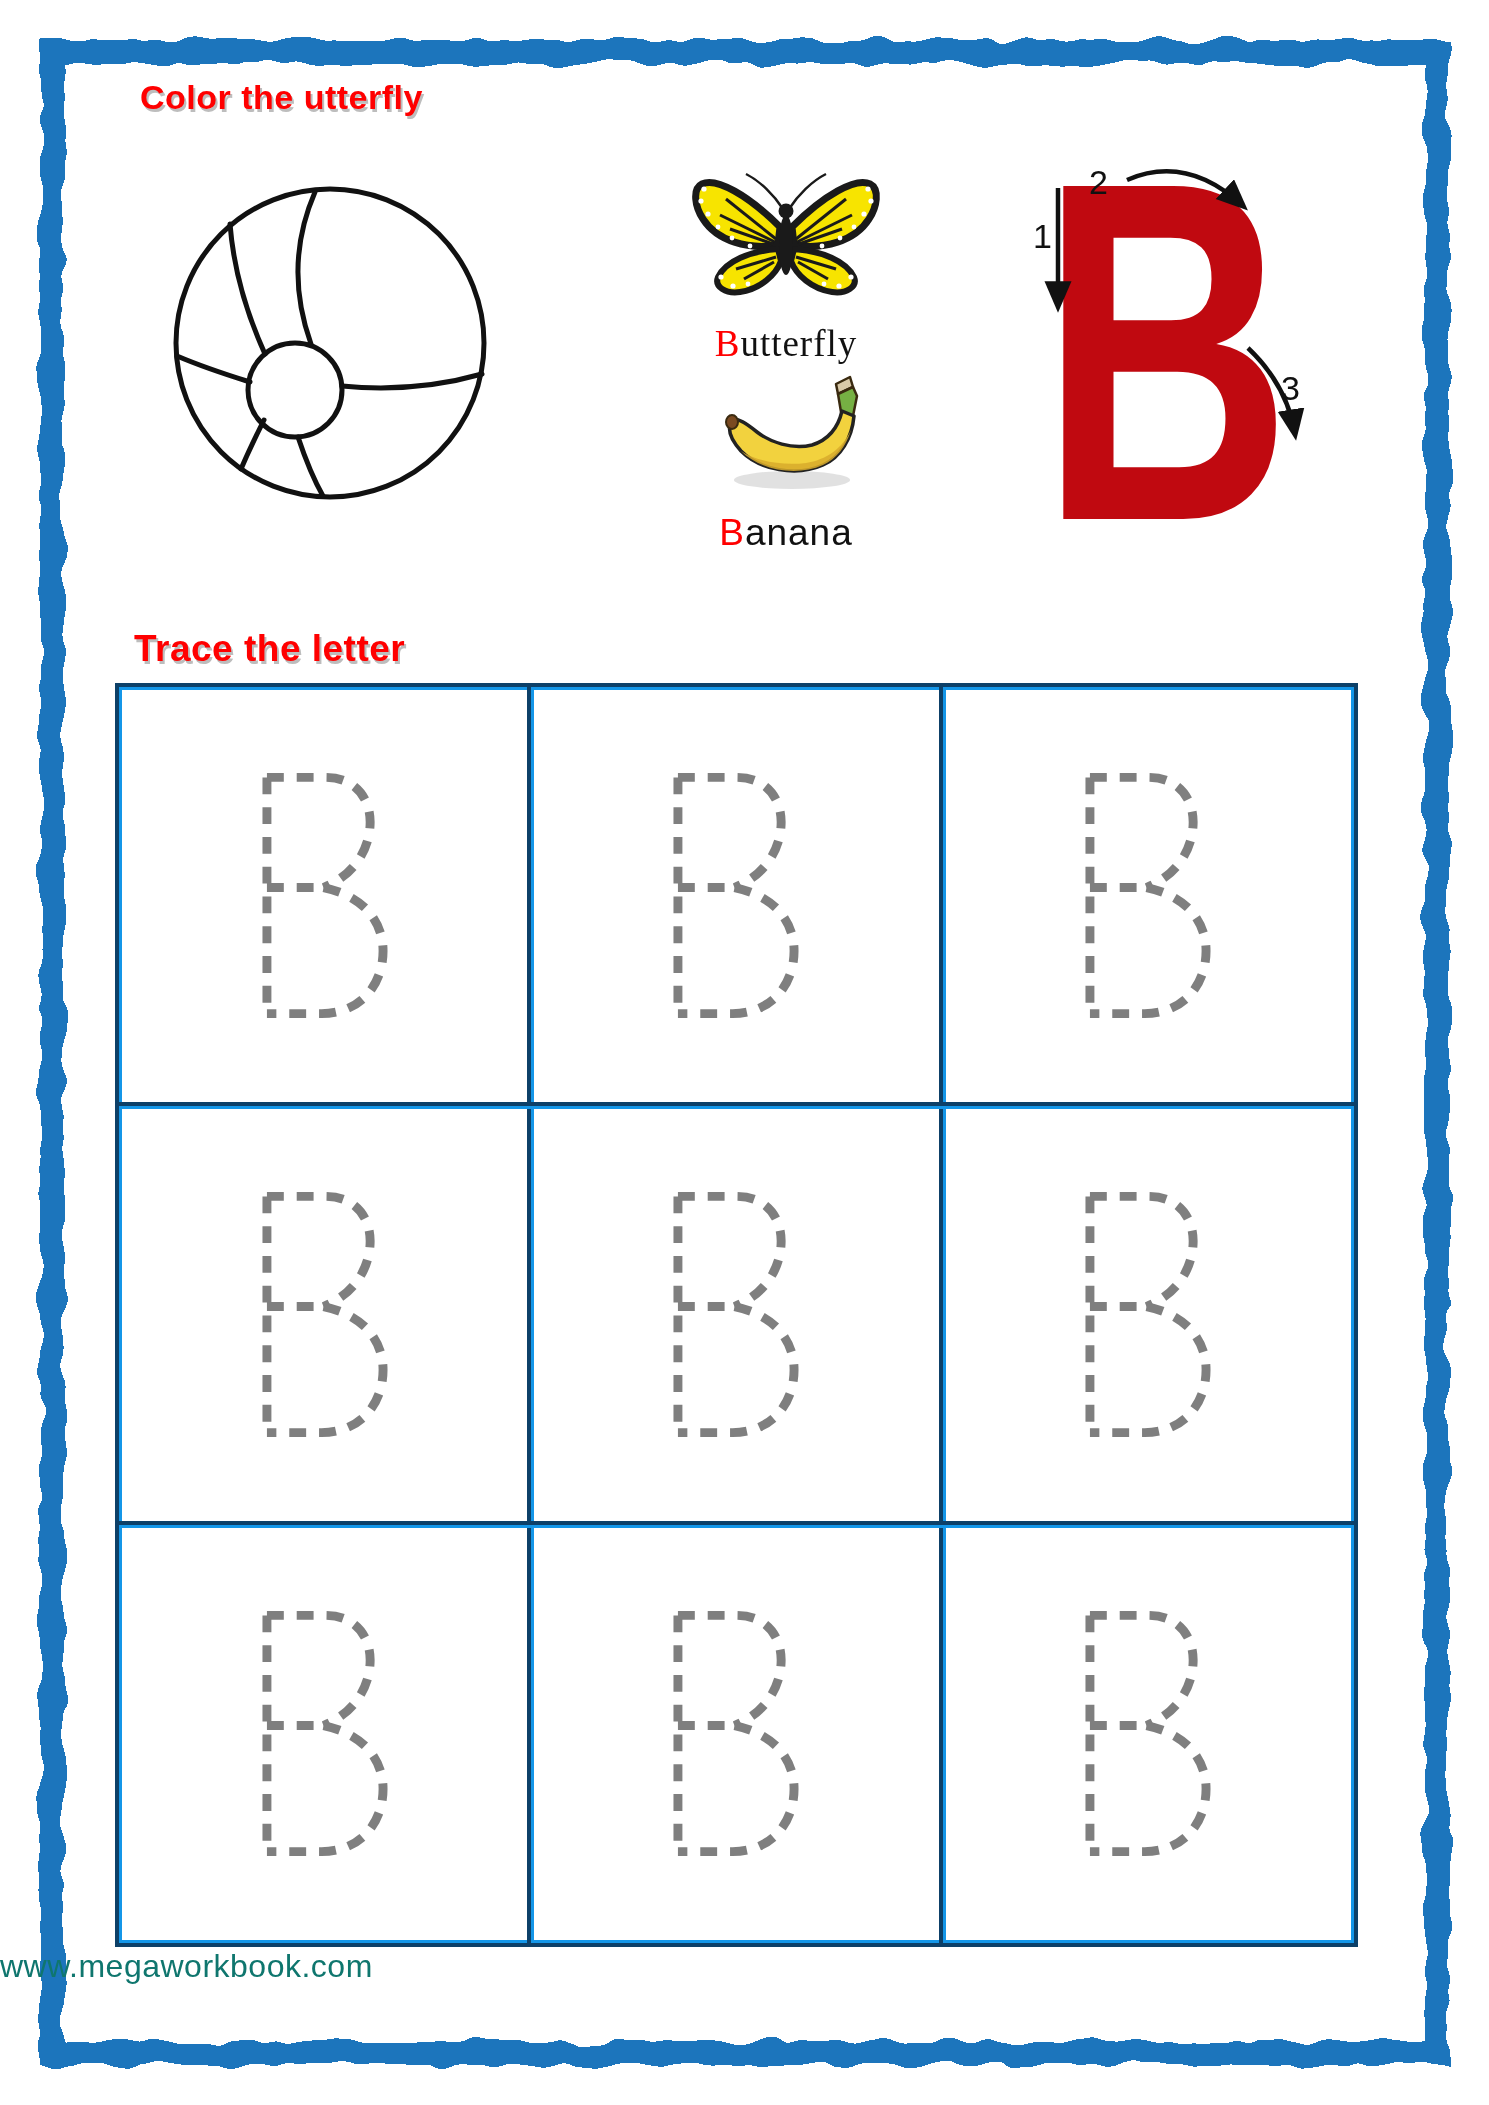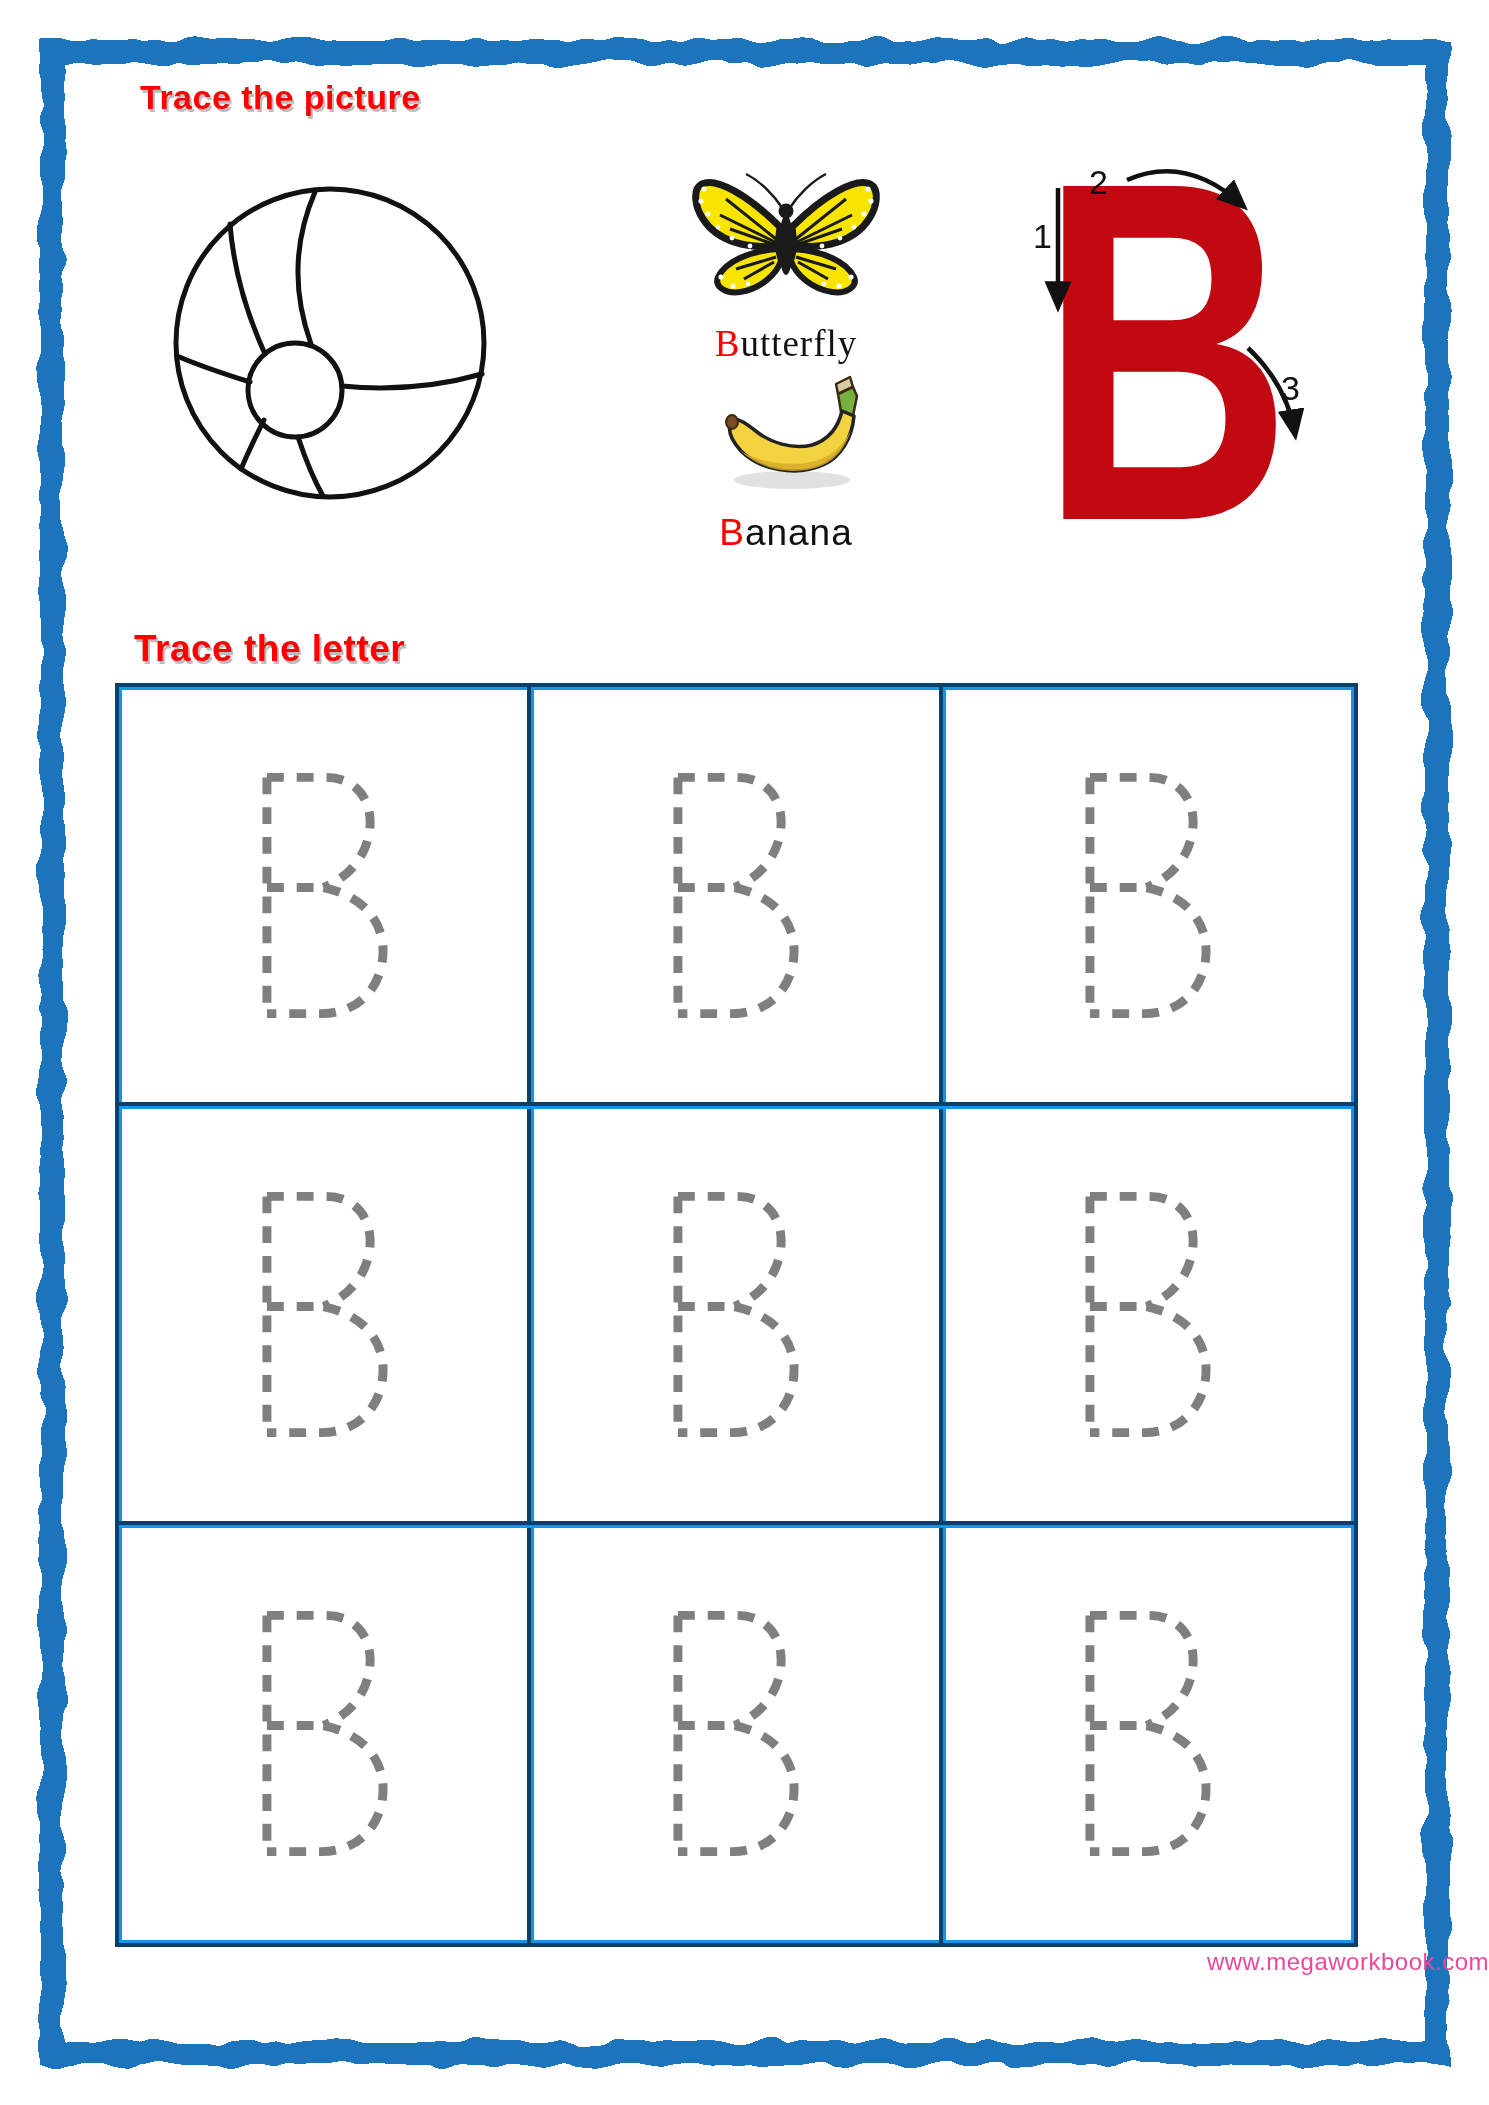--- a/index.html
+++ b/index.html
@@ -44,40 +44,40 @@
   }
   .trace-cell{display:flex;align-items:center;justify-content:center;}
   .vdiv{position:absolute;top:0;bottom:0;width:7px;
     background:linear-gradient(to right,#0d4068 0,#0d4068 4px,#1496e8 4px,#1496e8 7px);}
   .hdiv{position:absolute;left:0;right:0;height:7px;
     background:linear-gradient(to bottom,#0d4068 0,#0d4068 4px,#1496e8 4px,#1496e8 7px);}
   .vdiv.v1{left:calc(33.333% - 4px);} .vdiv.v2{left:calc(66.667% - 3px);}
   .hdiv.h1{top:calc(33.333% - 4px);} .hdiv.h2{top:calc(66.667% - 3px);}
 
   .footer{
-    position:absolute;left:0;top:1948px;width:100%;text-align:right;
-    font-size:24px;color:#ec4899;letter-spacing:0.5px;
+    position:absolute;left:0;top:1948px;width:100%;text-align:left;
+    font-size:32px;color:#0f766e;letter-spacing:0.5px;
   }
 </style>
 </head>
 <body>
 
 <div class="page">
 
   <svg class="frame-svg" width="1489" height="2105">
     <defs>
       <filter id="rough" x="-5%" y="-5%" width="110%" height="110%">
         <feTurbulence type="fractalNoise" baseFrequency="0.028" numOctaves="2" seed="7" result="n"></feTurbulence>
         <feDisplacementMap in="SourceGraphic" in2="n" scale="16"></feDisplacementMap>
       </filter>
     </defs>
     <rect x="52" y="52" width="1385" height="2001" fill="none" stroke="#1b75bc" stroke-width="24" filter="url(#rough)"></rect>
   </svg>
 
-  <div class="heading" id="heading-color">Trace the picture</div>
+  <div class="heading" id="heading-color">Color the utterfly</div>
 
   <div class="pic-item" style="left:165px;top:178px;width:330px;height:330px;">
     <svg width="330" height="330" viewBox="0 0 330 330">
       <g fill="none" stroke="#111111" stroke-width="5" stroke-linecap="round">
         <circle cx="165" cy="165" r="154"></circle>
         <circle cx="130" cy="212" r="47"></circle>
         <path d="M146,166 Q118,88 150,14"></path>
         <path d="M100,176 Q70,110 65,46"></path>
         <path d="M85,204 Q40,190 12,178"></path>
         <path d="M99,242 Q85,270 76,291"></path>

